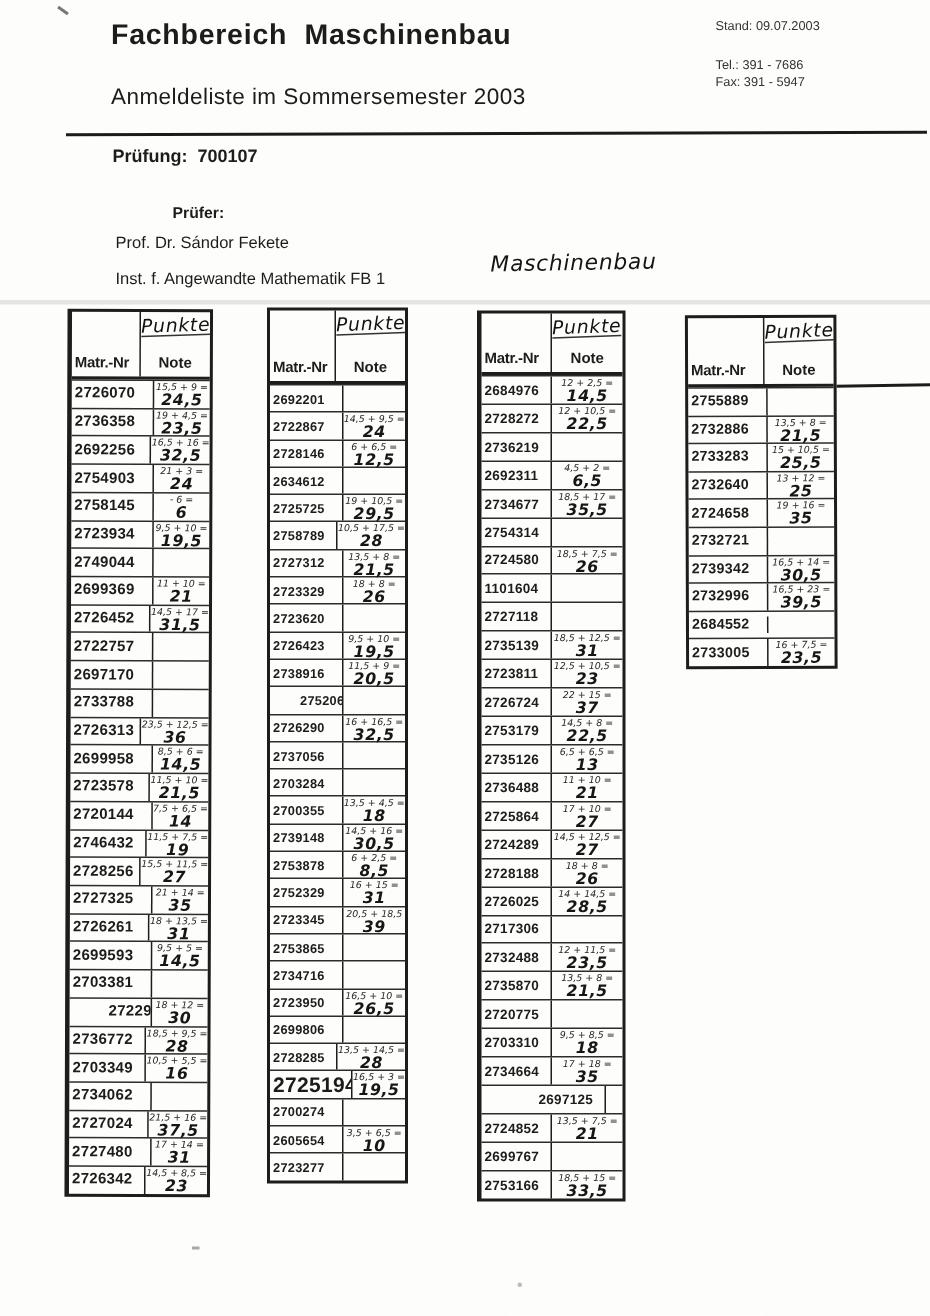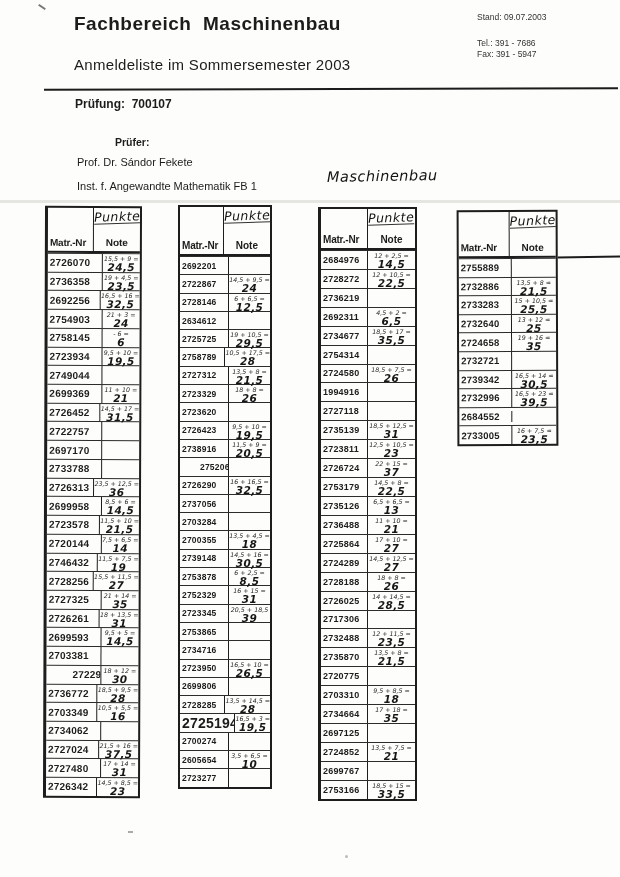--- a/index.html
+++ b/index.html
@@ -488,21 +488,21 @@
           <div class="nc"></div>
         </div>
         <div class="row" style="height: 18.93px;">
           <div class="mc" style="width: 47px; font-size: 9px;">2724580</div>
           <div class="nc">
             <span class="f">18,5 + 7,5 =</span>
             <span class="v">26</span>
           </div>
         </div>
         <div class="row" style="height: 18.93px;">
-          <div class="mc" style="width: 47px; font-size: 9px;">1994916</div>
+          <div class="mc" style="width: 47px; font-size: 9px;">1101604</div>
           <div class="nc"></div>
         </div>
         <div class="row" style="height: 18.93px;">
           <div class="mc" style="width: 47px; font-size: 9px;">2727118</div>
           <div class="nc"></div>
         </div>
         <div class="row" style="height: 18.93px;">
           <div class="mc" style="width: 47px; font-size: 9px;">2735139</div>
           <div class="nc">
             <span class="f">18,5 + 12,5 =</span>
@@ -601,21 +601,21 @@
             <span class="v">18</span>
           </div>
         </div>
         <div class="row" style="height: 18.93px;">
           <div class="mc" style="width: 47px; font-size: 9px;">2734664</div>
           <div class="nc">
             <span class="f">17 + 18 =</span>
             <span class="v">35</span>
           </div>
         </div>
-        <div class="row" style="height: 18.93px;">
+        <div class="row" style="height: 18.93px; padding-left: 36px;">
           <div class="mc" style="width: 47px; font-size: 9px;">2697125</div>
           <div class="nc"></div>
         </div>
         <div class="row" style="height: 18.93px;">
           <div class="mc" style="width: 47px; font-size: 9px;">2724852</div>
           <div class="nc">
             <span class="f">13,5 + 7,5 =</span>
             <span class="v">21</span>
           </div>
         </div>

